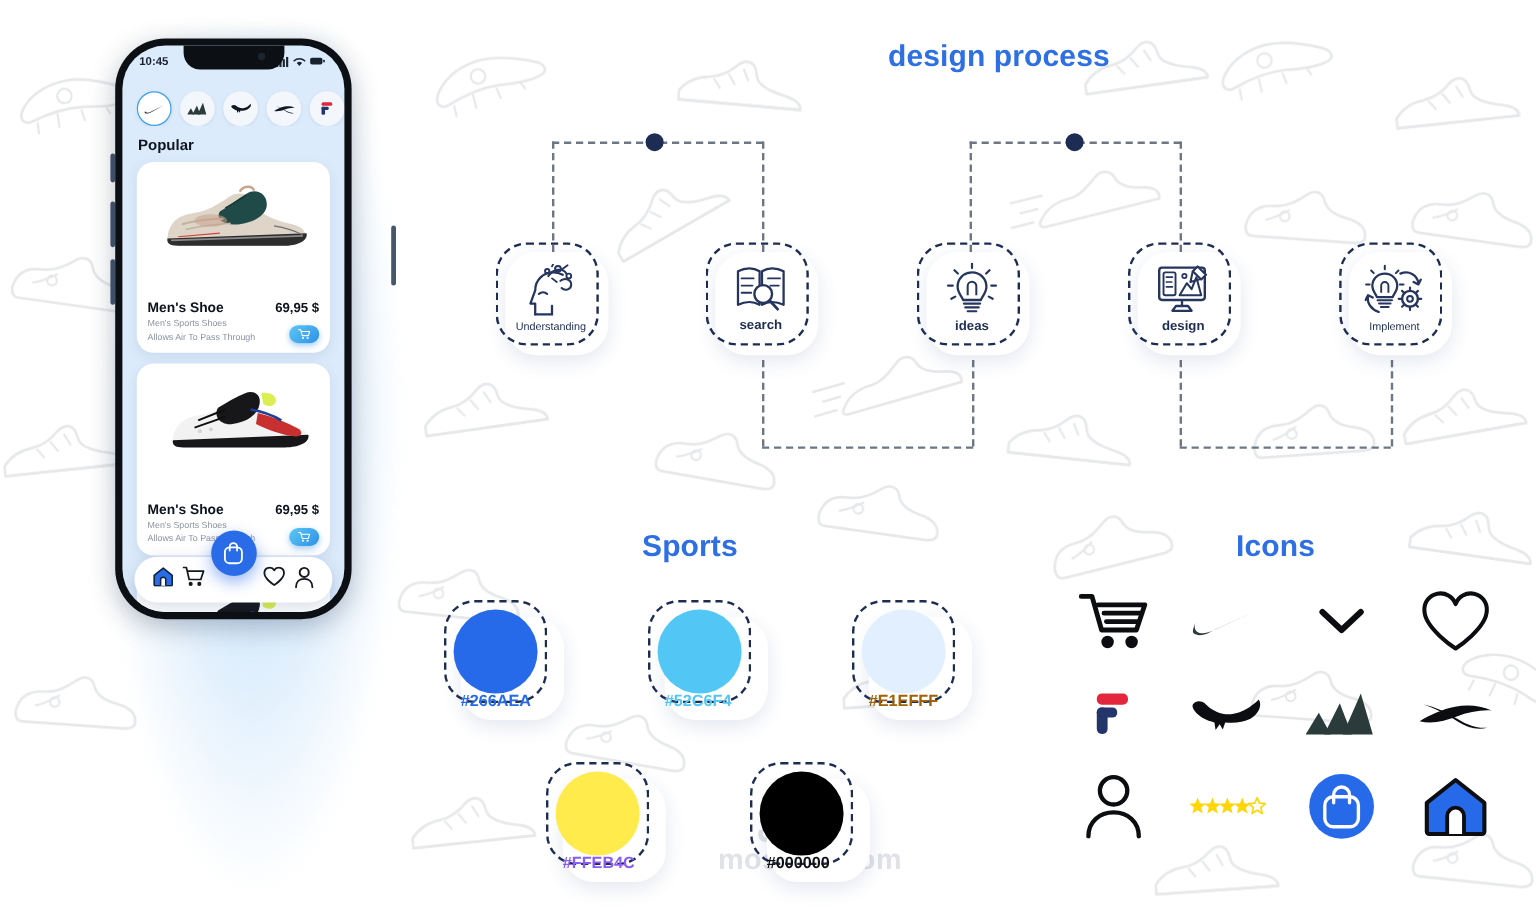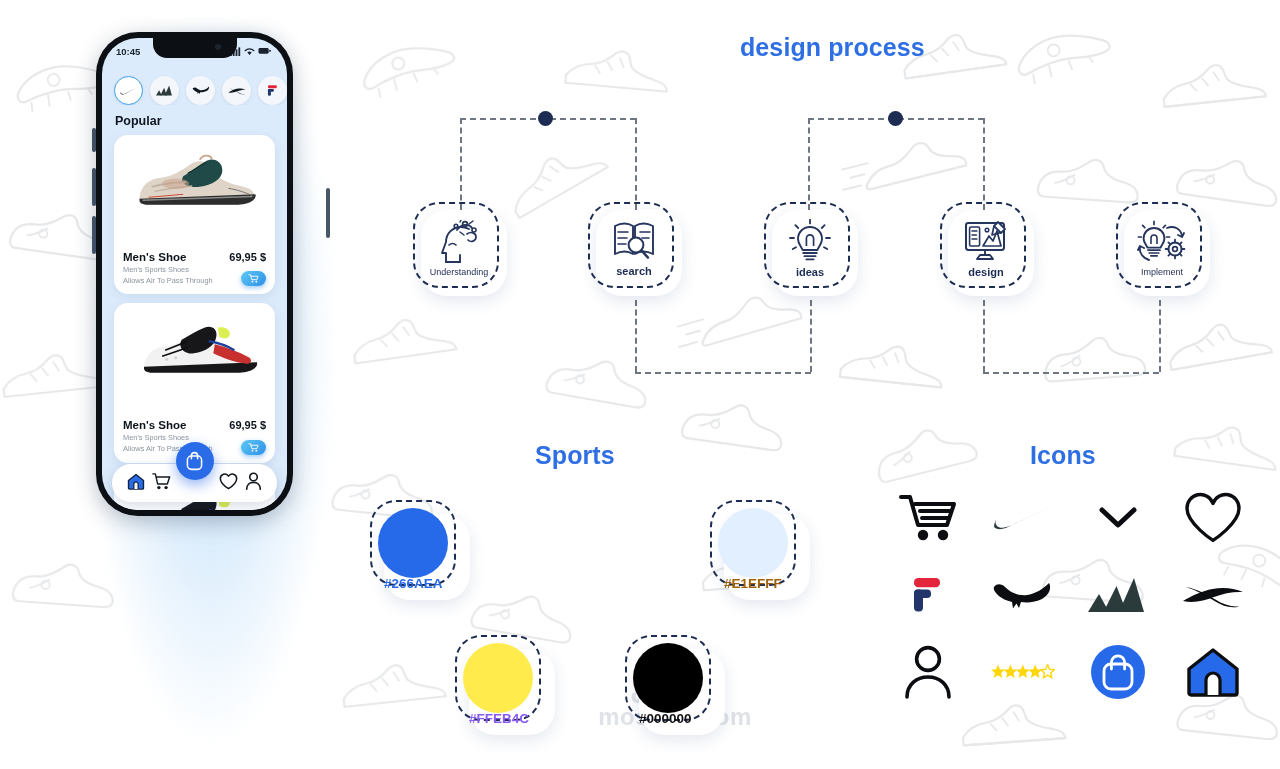--- a/index.html
+++ b/index.html
@@ -563,20 +563,26 @@
 
   <h2 class="section-title" style="left:535px; top:441px;">Sports</h2>
 
   <div id="colors">
     <div class="sw" style="left:0px; top:20px;">
       <div class="sw-card"></div>
       <div class="sw-dash"></div>
       <div class="sw-circle" style="background:#266AEA"></div>
       <div class="sw-hex" style="color:#266AEA">#266AEA</div>
     </div>
+    <div class="sw" style="left:170px; top:20px;">
+      <div class="sw-card"></div>
+      <div class="sw-dash"></div>
+      <div class="sw-circle" style="background:#52C6F4"></div>
+      <div class="sw-hex" style="color:#52C6F4">#52C6F4</div>
+    </div>
     <div class="sw" style="left:340px; top:20px;">
       <div class="sw-card"></div>
       <div class="sw-dash"></div>
       <div class="sw-circle" style="background:#E1EFFF"></div>
       <div class="sw-hex" style="color:#a16207">#E1EFFF</div>
     </div>
     <div class="sw" style="left:85px; top:155px;">
       <div class="sw-card"></div>
       <div class="sw-dash"></div>
       <div class="sw-circle" style="background:#FFEB4C"></div>

